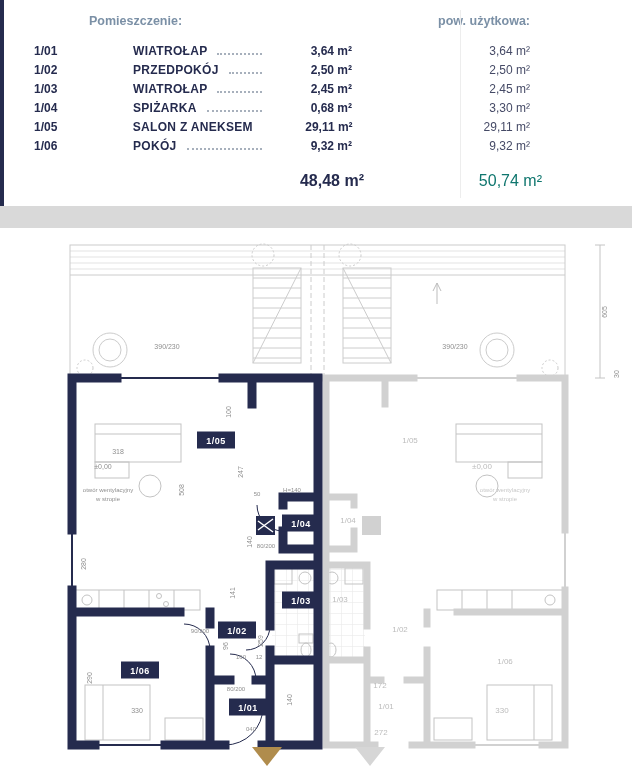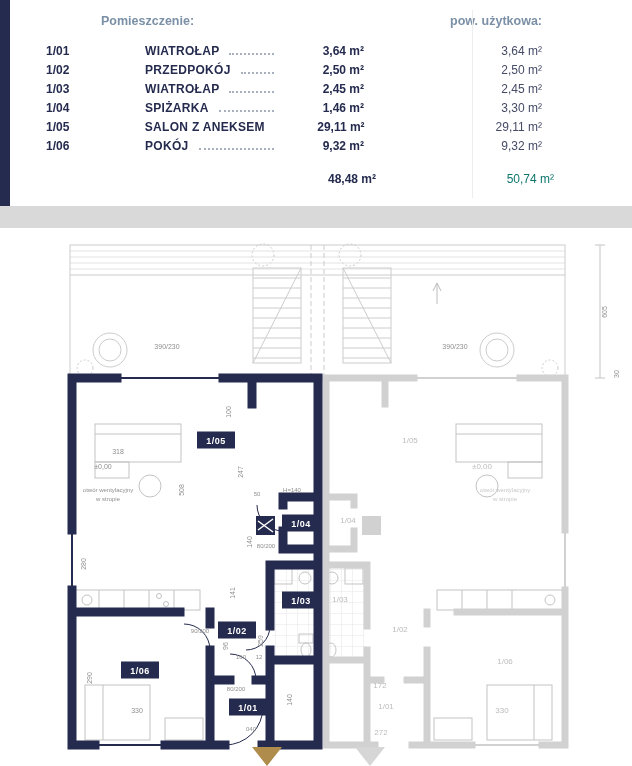--- a/index.html
+++ b/index.html
@@ -4,35 +4,35 @@
 <style>
   html,body{margin:0;padding:0;background:#ffffff;}
   body{width:632px;height:766px;overflow:hidden;position:relative;
        font-family:"Liberation Sans",sans-serif;color:#252b4e;}
   .page{position:absolute;inset:0;}
 
   
   .accent-bar{position:absolute;left:0;top:0;width:10px;height:206px;background:#252b4e;}
 
   
-  .room-table{position:absolute;left:16px;top:0;width:548px;height:206px;background:#fff;}
+  .room-table{position:absolute;left:4px;top:0;width:548px;height:206px;background:#fff;}
   .t-header{display:flex;align-items:baseline;padding:14px 22px 0 30px;
             color:#7b90a6;font-size:12.5px;font-weight:700;}
   .t-no{width:55px;font-weight:700;font-size:12px;}
   .h-spacer{flex:1;}
   .h-usable{}
   .h-floor{width:178px;text-align:right;}
   .t-rows{margin-top:16px;}
   .t-row{display:flex;align-items:baseline;height:19px;padding:0 22px 0 30px;
          font-size:12px;font-weight:700;color:#252b4e;}
   .t-name{letter-spacing:.3px;white-space:nowrap;margin-left:44px;}
   .t-leader{flex:1;border-bottom:2px dotted #a7b0bc;margin:0 10px 3px 10px;height:1px;}
   .t-usable{width:80px;text-align:right;white-space:nowrap;}
   .t-floor{width:178px;text-align:right;font-weight:400;color:#454a66;white-space:nowrap;}
-  .t-totals{display:flex;align-items:baseline;padding:14px 10px 0 30px;font-size:12px;}
+  .t-totals{display:flex;align-items:baseline;padding:14px 10px 0 30px;font-size:16px;}
   .tot-usable{flex:1;text-align:right;font-weight:700;color:#252b4e;}
   .tot-floor{width:178px;text-align:right;font-weight:400;color:#0f766e;}
   .col-divider{position:absolute;left:456px;top:10px;width:1px;height:188px;background:#ededed;}
 
   
   .band{position:absolute;left:0;top:206px;width:632px;height:22px;background:#d9d9d9;}
 
   
   .plan{position:absolute;left:0;top:228px;width:632px;height:538px;background:#ffffff;}
   svg text{font-family:"Liberation Sans",sans-serif;}
@@ -75,21 +75,21 @@
           <span class="t-no">1/03</span>
           <span class="t-name">WIATROŁAP</span>
           <span class="t-leader"></span>
           <span class="t-usable">2,45 m²</span>
           <span class="t-floor">2,45 m²</span>
         </div>
         <div class="t-row">
           <span class="t-no">1/04</span>
           <span class="t-name">SPIŻARKA</span>
           <span class="t-leader"></span>
-          <span class="t-usable">1,46 m²</span>
+          <span class="t-usable">0,68 m²</span>
           <span class="t-floor">3,30 m²</span>
         </div>
         <div class="t-row">
           <span class="t-no">1/05</span>
           <span class="t-name">SALON Z ANEKSEM</span>
           <span class="t-leader"></span>
           <span class="t-usable">29,11 m²</span>
           <span class="t-floor">29,11 m²</span>
         </div>
         <div class="t-row">

